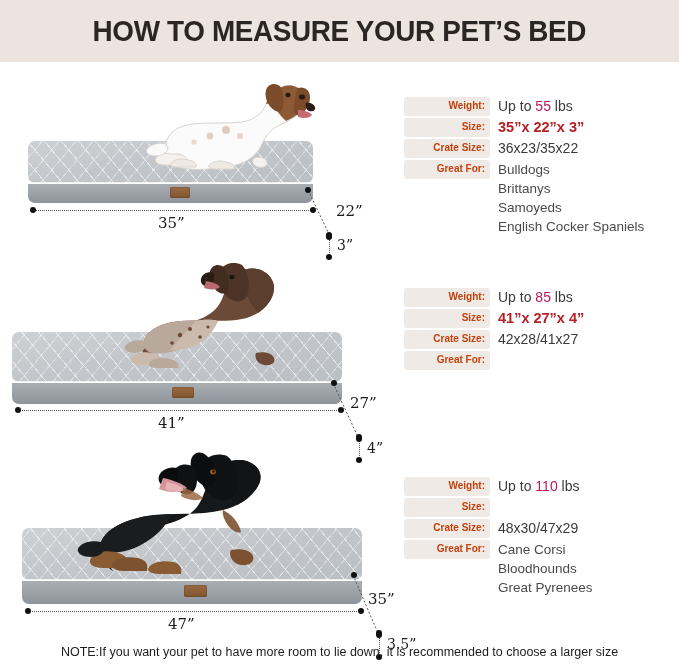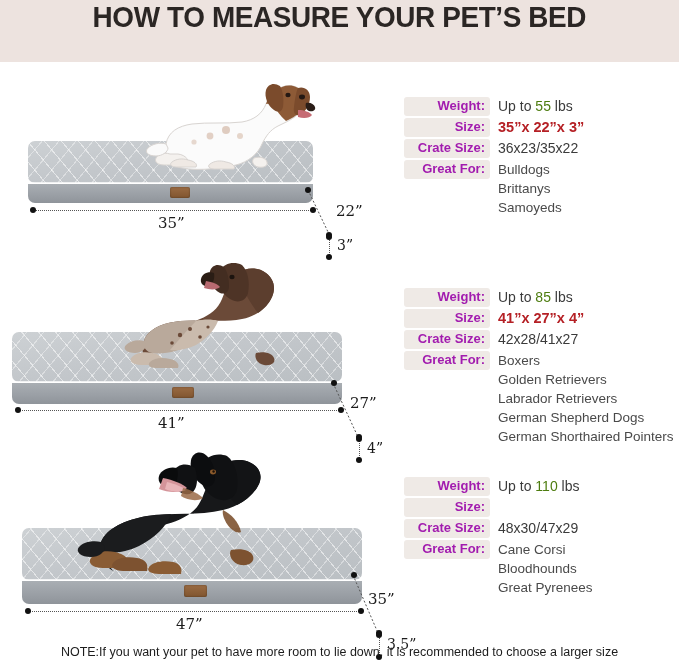--- a/index.html
+++ b/index.html
@@ -8,21 +8,21 @@
     background:#ffffff;
     font-family:"Liberation Sans", sans-serif;
     overflow:hidden;
     position:relative;
   }
 
   
   .header-band{
     position:absolute;left:0;top:0;width:679px;height:62px;
     background:#ede3df;
-    display:flex;justify-content:center;
+    display:flex;align-items:center;justify-content:center;
   }
   .header-title{
     font-family:"Liberation Sans", sans-serif;
     font-weight:bold;
     font-size:30px;
     letter-spacing:-0.4px;
     color:#2b2624;
     transform:scaleX(0.93);
     white-space:nowrap;
   }
@@ -93,39 +93,39 @@
   #spec-3{left:404px;top:33px;}
 
   .spec-row{display:flex;align-items:flex-start;margin-bottom:2px;}
   .spec-label{
     width:86px;
     text-align:right;
     background:#efeae6;
     border-radius:3px;
     padding:1px 5px 2px 5px;
     box-sizing:border-box;
-    font-size:13px;
+    font-size:10px;
     font-weight:bold;
-    color:#a21caf;
+    color:#c2410c;
     line-height:16px;
     white-space:nowrap;
   }
   .spec-value{
     padding-left:8px;
     font-size:14px;
     color:#3b3b3b;
     line-height:19px;
     white-space:nowrap;
   }
   .spec-value.size{
     font-weight:bold;
     color:#b52025;
     font-size:14.5px;
   }
-  .num-accent{color:#4d7c0f;text-align:center;}
+  .num-accent{color:#be185d;text-align:center;}
   .breeds{padding-left:8px;}
   .breed{
     font-size:13.5px;
     color:#4a4a4a;
     line-height:19px;
     white-space:nowrap;
   }
 
   
   .footer-note{
@@ -208,20 +208,21 @@
     <div class="spec-row">
       <div class="spec-label">Crate Size:</div>
       <div class="spec-value">36x23/35x22</div>
     </div>
     <div class="spec-row">
       <div class="spec-label">Great For:</div>
       <div class="breeds">
         <div class="breed">Bulldogs</div>
         <div class="breed">Brittanys</div>
         <div class="breed">Samoyeds</div>
+        <div class="breed">English Cocker Spaniels</div>
       </div>
     </div>
   </div>
 </div>
 
 <div class="section" id="section-2">
 
   <div class="illustration">
     <div class="bed" style="left:12px;top:80px;width:330px;height:72px;">
       <div class="bed-top" style="height:50px;"></div>
@@ -281,27 +282,20 @@
     <div class="spec-row">
       <div class="spec-label">Size:</div>
       <div class="spec-value size">41”x 27”x 4”</div>
     </div>
     <div class="spec-row">
       <div class="spec-label">Crate Size:</div>
       <div class="spec-value">42x28/41x27</div>
     </div>
     <div class="spec-row">
       <div class="spec-label">Great For:</div>
-      <div class="breeds">
-        <div class="breed">Boxers</div>
-        <div class="breed">Golden Retrievers</div>
-        <div class="breed">Labrador Retrievers</div>
-        <div class="breed">German Shepherd Dogs</div>
-        <div class="breed">German Shorthaired Pointers</div>
-      </div>
     </div>
   </div>
 </div>
 
 <div class="section" id="section-3">
 
   <div class="illustration">
     <div class="bed" style="left:22px;top:84px;width:340px;height:76px;">
       <div class="bed-top" style="height:52px;"></div>
       <div class="bed-piping" style="top:51px;"></div>
@@ -330,21 +324,21 @@
           <path d="M176 100 C186 98 196 100 198 106 C200 112 194 116 186 115 C177 114 173 104 176 100 Z" fill="#7d5230"></path>
           <path d="M168 60 C176 64 184 72 186 82 C182 84 176 80 172 74 C169 69 167 64 168 60 Z" fill="#7d5230" opacity=".9"></path>
           <path d="M46 92 C38 90 28 92 24 97 C20 102 26 107 36 107 C44 107 50 102 50 97 Z" fill="#1b1c1e"></path>
         </g>
       </svg>
     </div>
 
     <div class="dim-line-h" style="left:28px;top:167px;width:333px;"></div>
     <div class="dim-dot" style="left:25px;top:164px;"></div>
     <div class="dim-dot" style="left:358px;top:164px;"></div>
-    <div class="dim-label" style="left:176px;top:171px;text-align:right;">47”</div>
+    <div class="dim-label" style="left:168px;top:171px;text-align:right;">47”</div>
 
     <svg style="position:absolute;left:350px;top:127px;" width="46" height="66">
       <line x1="3" y1="4" x2="28" y2="62" stroke="#555" stroke-width="1" stroke-dasharray="2,2"></line>
     </svg>
     <div class="dim-dot" style="left:351px;top:128px;"></div>
     <div class="dim-dot" style="left:376px;top:186px;"></div>
     <div class="dim-label" style="left:368px;top:146px;">35”</div>
 
     <div class="dim-line-v" style="left:379px;top:190px;height:23px;"></div>
     <div class="dim-dot" style="left:376px;top:188px;"></div>

